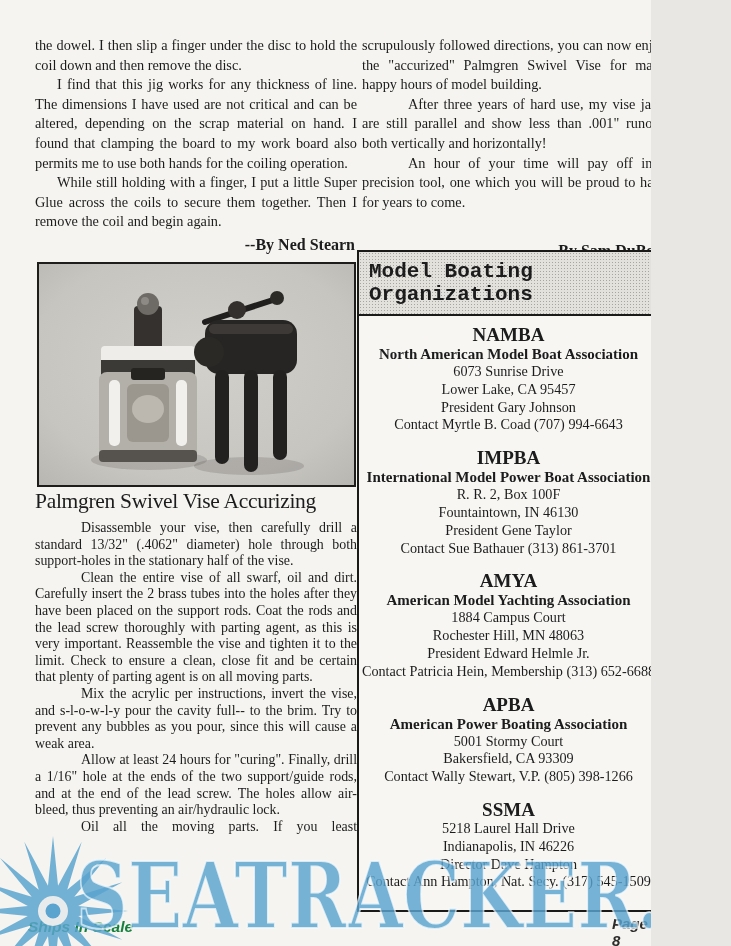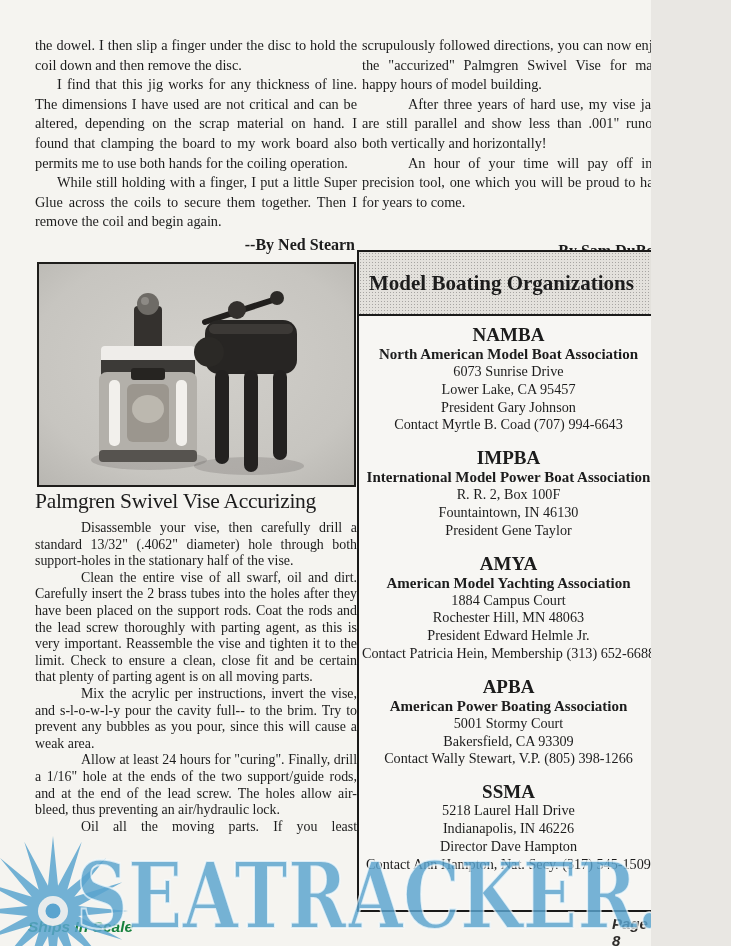--- a/index.html
+++ b/index.html
@@ -36,21 +36,21 @@
   
   .orgbox{
     position:absolute; left:357px; top:250px; width:309px; height:662px;
     border:2px solid #1a1a19; box-sizing:border-box; background:#f7f6f3;
   }
   .orgbox header{
     height:62px; border-bottom:2px solid #1a1a19;
     background-color:#e3e1dc;
     background-image:radial-gradient(circle, rgba(70,70,68,.38) 22%, transparent 24%);
     background-size:3px 3px;
-    display:flex; align-items:center;
+    display:flex; align-items:center;font-family:Liberation Mono, monospace;
   }
   .orgbox header h2{
     margin:0 0 0 10px; font-size:21px; font-weight:bold; letter-spacing:0;
   }
   .entries{padding:8px 8px 0 2px; text-align:center;}
   .entry{margin-bottom:13px;}
   .abbr{font-size:19px; font-weight:bold; line-height:21px;}
   .orgname{font-size:15px; font-weight:bold; line-height:18px;}
   .oline{font-size:14.2px; line-height:17.8px;}
   
@@ -158,20 +158,21 @@
         <div class="oline">President Gary Johnson</div>
         <div class="oline">Contact Myrtle B. Coad  (707) 994-6643</div>
       </div>
 
       <div class="entry">
         <div class="abbr">IMPBA</div>
         <div class="orgname">International Model Power Boat Association</div>
         <div class="oline">R. R. 2, Box 100F</div>
         <div class="oline">Fountaintown, IN 46130</div>
         <div class="oline">President Gene Taylor</div>
+        <div class="oline">Contact Sue Bathauer  (313) 861-3701</div>
       </div>
 
       <div class="entry">
         <div class="abbr">AMYA</div>
         <div class="orgname">American Model Yachting Association</div>
         <div class="oline">1884 Campus Court</div>
         <div class="oline">Rochester Hill, MN 48063</div>
         <div class="oline">President Edward Helmle Jr.</div>
         <div class="oline">Contact Patricia Hein, Membership (313) 652-6688</div>
       </div>

